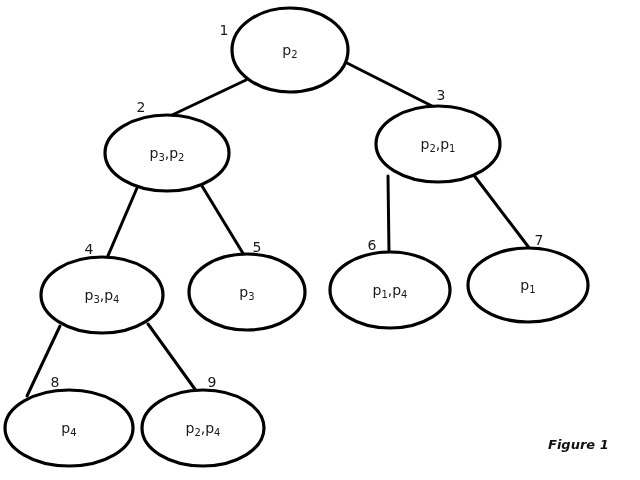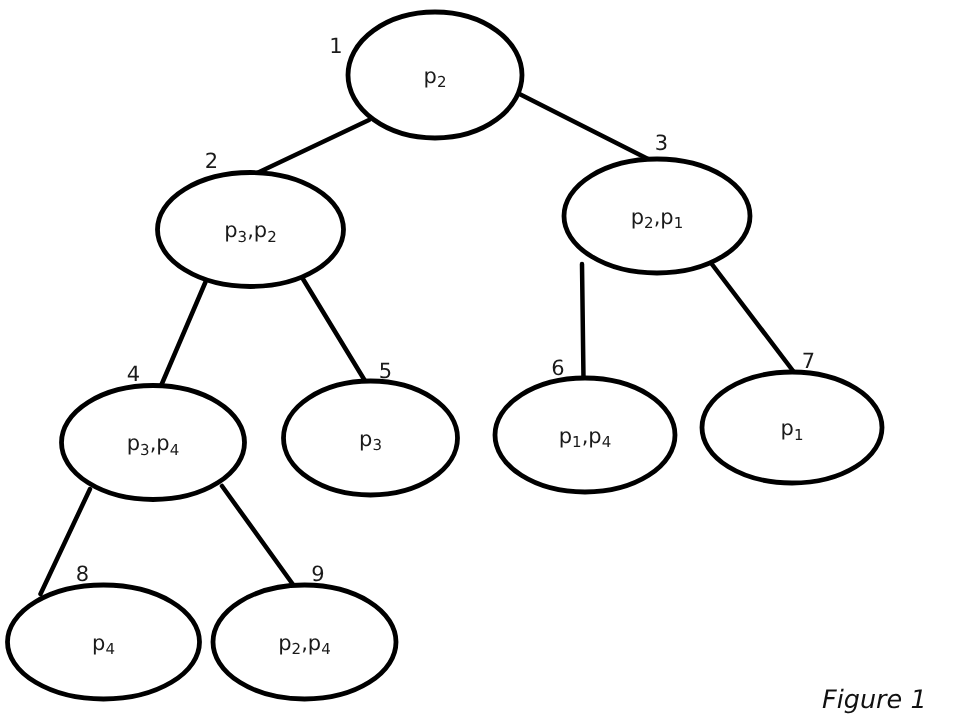--- a/index.html
+++ b/index.html
@@ -45,24 +45,24 @@
   }
   .node-number {
     font-family: "DejaVu Sans", "Liberation Sans", sans-serif;
     font-size: 14px;
     fill: #1a1a1a;
     text-anchor: middle;
   }
   #figure-caption {
     position: absolute;
     left: 548px;
-    top: 457px;
+    top: 437px;
     font-family: "DejaVu Sans", "Liberation Sans", sans-serif;
-    font-size: 17px;
-    font-weight: normal;
+    font-size: 13px;
+    font-weight: bold;
     font-style: italic;
     color: #111111;
     white-space: nowrap;
   }
 </style>
 </head>
 <body>
 
 <div id="canvas">
 

